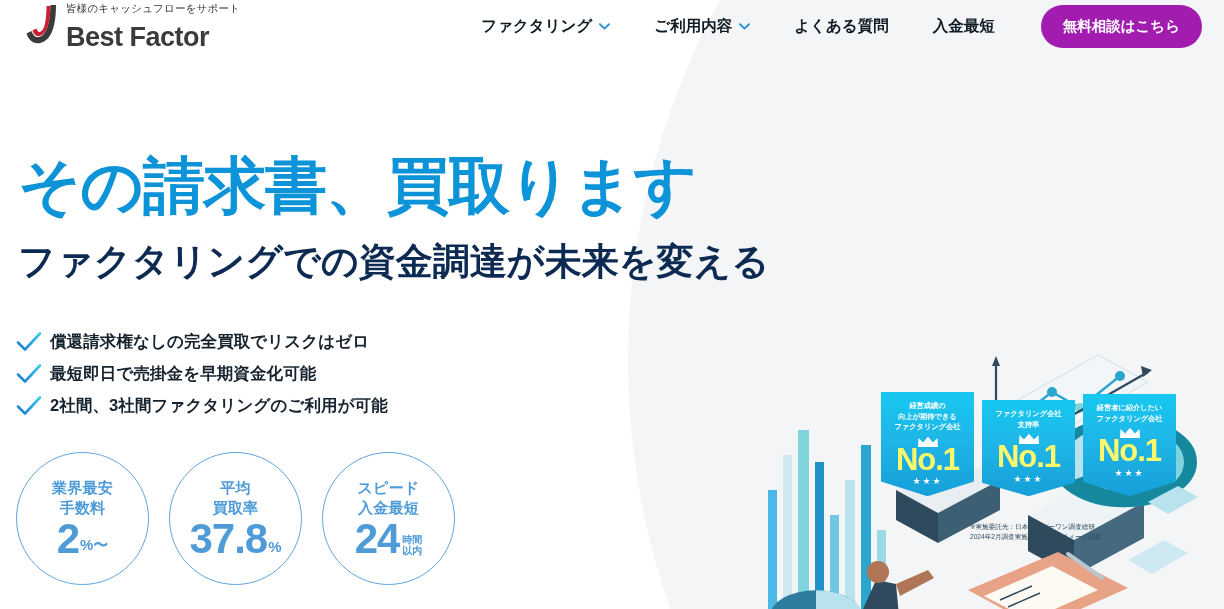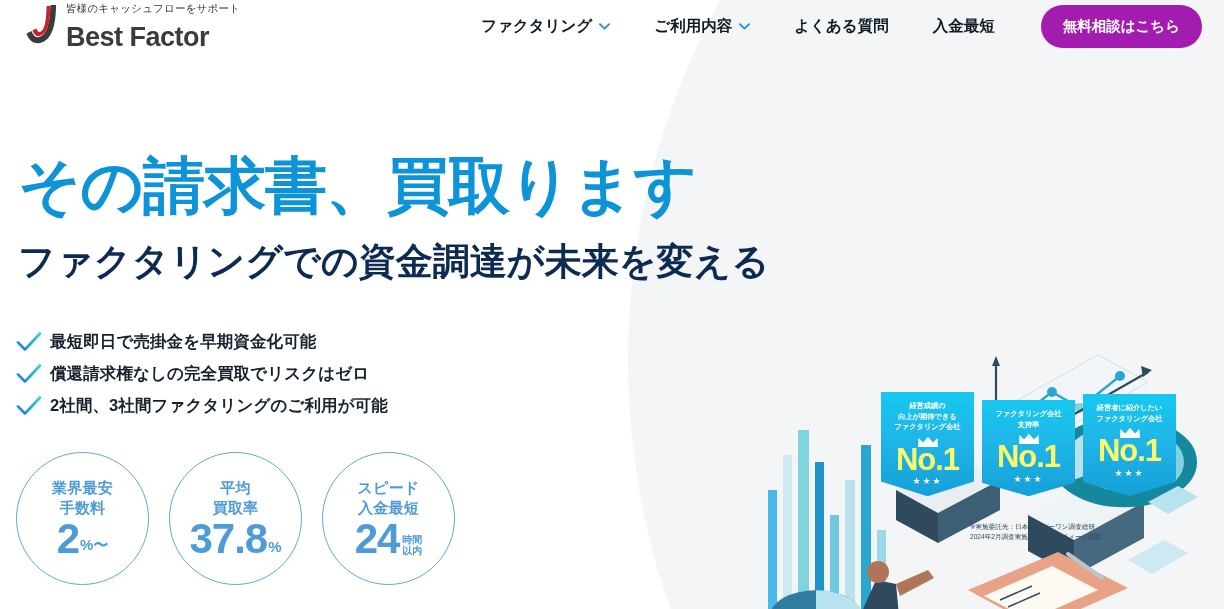--- a/index.html
+++ b/index.html
@@ -179,41 +179,41 @@
   <div class="hero">
 
     <h1 class="headline">その請求書、買取ります</h1>
     <h2 class="subheadline">ファクタリングでの資金調達が未来を変える</h2>
 
     <div class="bullets">
 
       <div class="bullet">
         <svg class="check" viewBox="0 0 26 22">
           <defs>
+              <linearGradient id="cg2" x1="0" y1="1" x2="1" y2="0">
+            <stop offset="0" stop-color="#1f7fd4"></stop>
+                <stop offset="1" stop-color="#33cfe8"></stop>
+          </linearGradient>
+            </defs>
+          <path d="M2 11.5 L9 18.5 L24 2.5" stroke="url(#cg2)" stroke-width="2.6" fill="none" stroke-linecap="round" stroke-linejoin="round"></path>
+        </svg>
+        <span class="bullet-text">償還請求権なしの完全買取でリスクはゼロ</span>
+      </div>
+
+      <div class="bullet">
+        <svg class="check" viewBox="0 0 26 22">
+          <defs>
               <linearGradient id="cg1" x1="0" y1="1" x2="1" y2="0">
             <stop offset="0" stop-color="#1f7fd4"></stop>
                 <stop offset="1" stop-color="#33cfe8"></stop>
           </linearGradient>
             </defs>
           <path d="M2 11.5 L9 18.5 L24 2.5" stroke="url(#cg1)" stroke-width="2.6" fill="none" stroke-linecap="round" stroke-linejoin="round"></path>
         </svg>
         <span class="bullet-text">最短即日で売掛金を早期資金化可能</span>
-      </div>
-
-      <div class="bullet">
-        <svg class="check" viewBox="0 0 26 22">
-          <defs>
-              <linearGradient id="cg2" x1="0" y1="1" x2="1" y2="0">
-            <stop offset="0" stop-color="#1f7fd4"></stop>
-                <stop offset="1" stop-color="#33cfe8"></stop>
-          </linearGradient>
-            </defs>
-          <path d="M2 11.5 L9 18.5 L24 2.5" stroke="url(#cg2)" stroke-width="2.6" fill="none" stroke-linecap="round" stroke-linejoin="round"></path>
-        </svg>
-        <span class="bullet-text">償還請求権なしの完全買取でリスクはゼロ</span>
       </div>
 
       <div class="bullet">
         <svg class="check" viewBox="0 0 26 22">
           <defs>
               <linearGradient id="cg3" x1="0" y1="1" x2="1" y2="0">
             <stop offset="0" stop-color="#1f7fd4"></stop>
                 <stop offset="1" stop-color="#33cfe8"></stop>
           </linearGradient>
             </defs>

